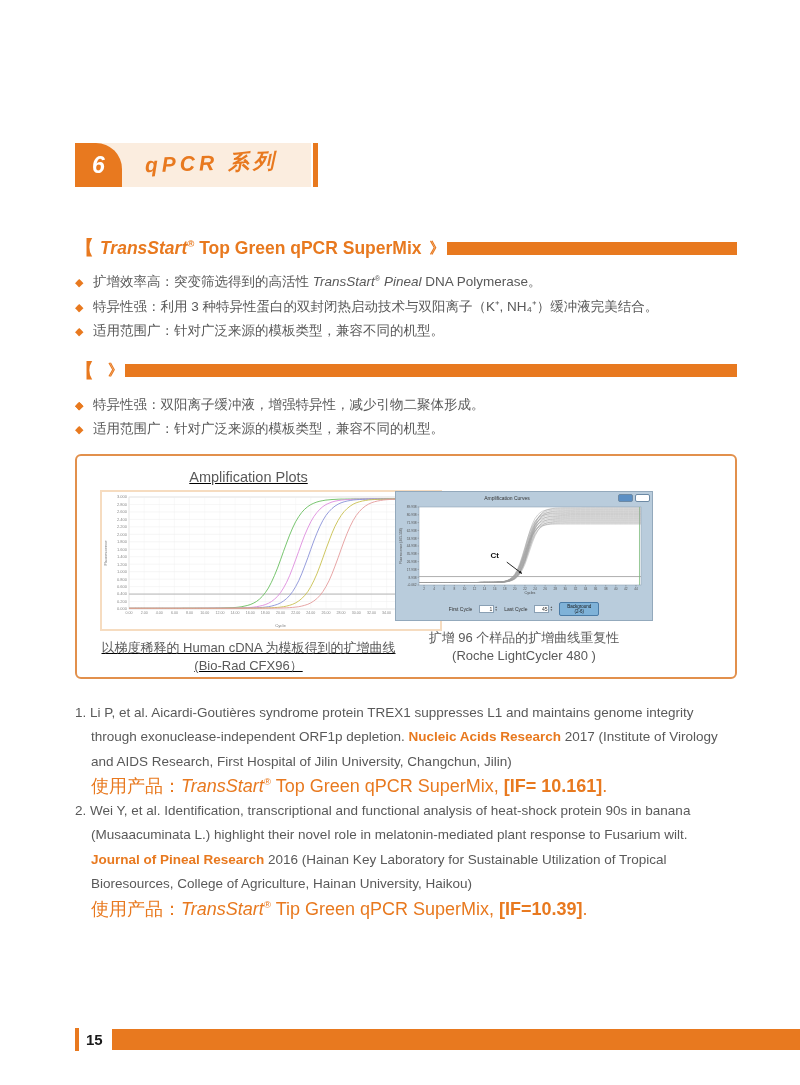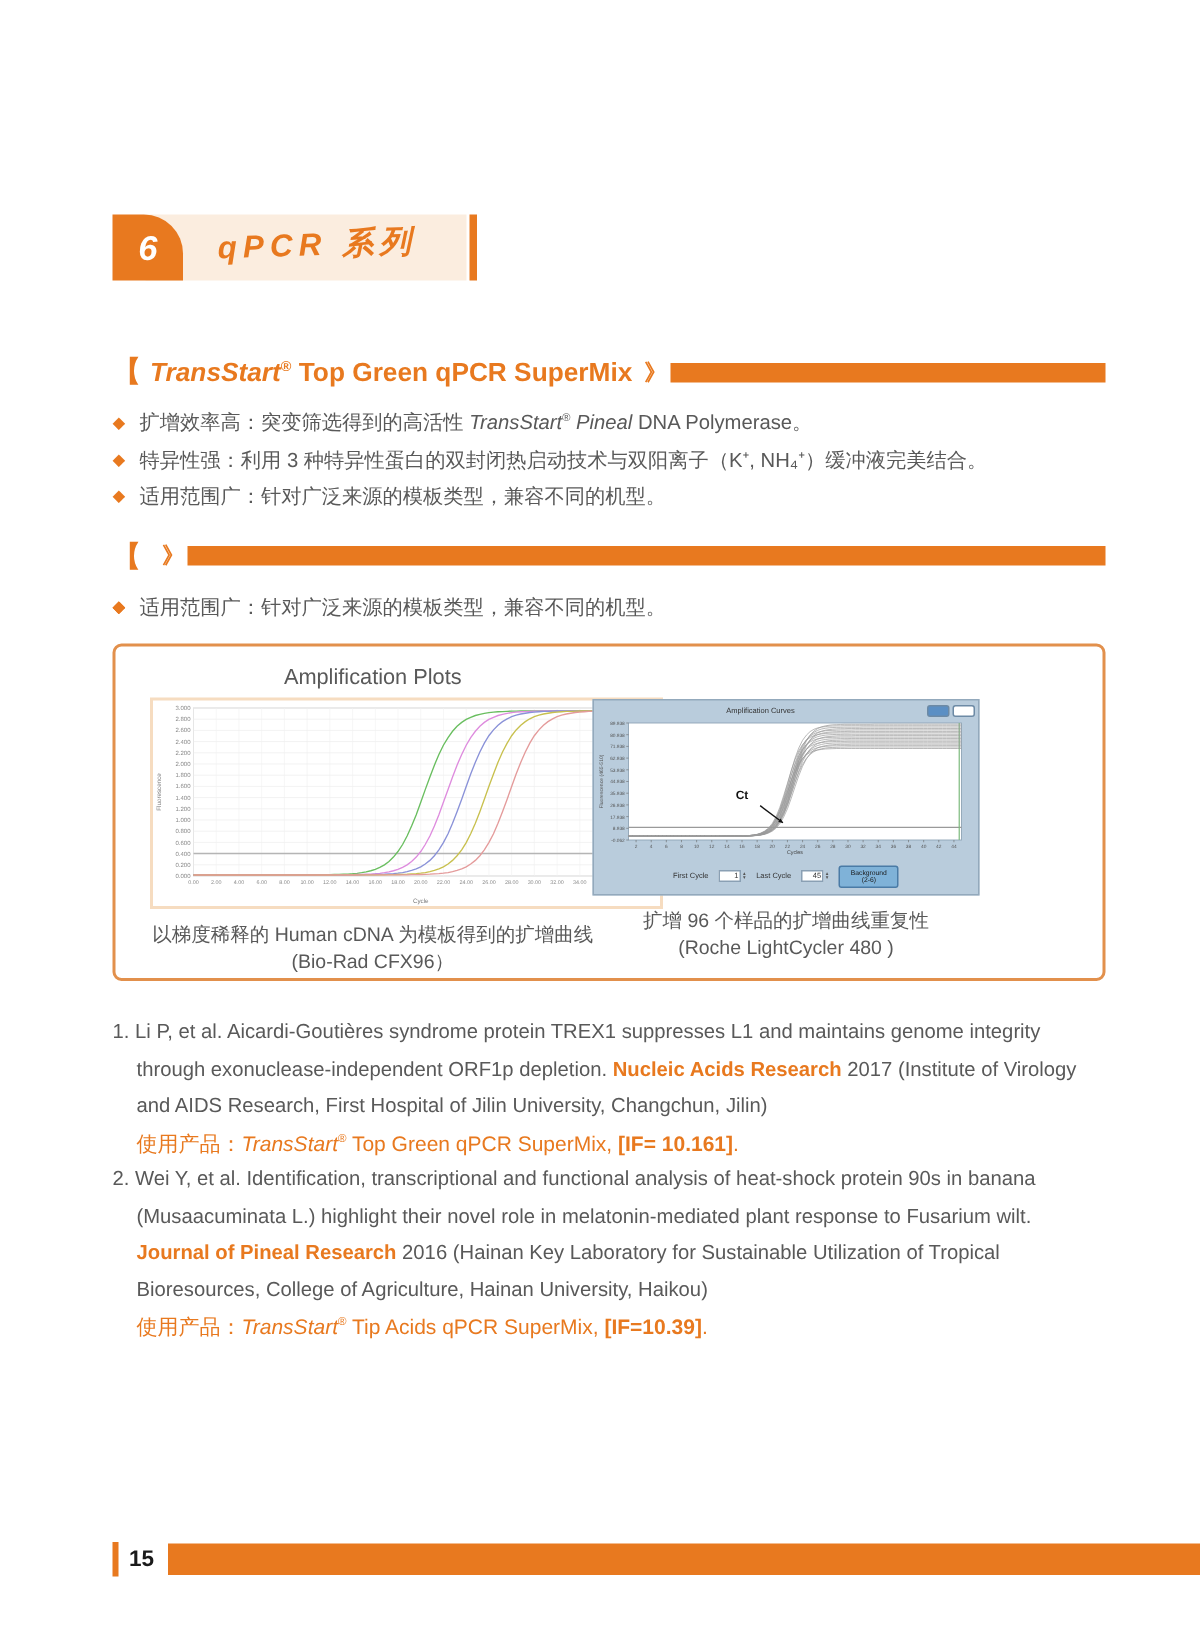--- a/index.html
+++ b/index.html
@@ -32,21 +32,21 @@
   .seg-i{font-style:italic;}
   .seg-o{color:#E8791F;}
   .seg-oi{color:#E8791F;font-style:italic;}
   .seg-ob{color:#E8791F;font-weight:bold;}
   sup{font-size:55%;line-height:0;}
   sup.seg-osup{color:#E8791F;}
 
   
   .figure-box{margin-top:12px;height:225px;border:2px solid #E2904C;border-radius:6px;
               box-sizing:border-box;display:flex;padding:12px 0 0 23px;gap:24px;background:#fff;}
-  .fig-left{width:297px;}
+  .fig-left{width:297px;text-decoration:underline;}
   .fig-title{color:#595959;font-size:14.5px;text-align:center;margin:1px 0 5px;}
   .chart-frame{border:2px solid #F6DCC0;box-sizing:border-box;width:342px;background:#fff;}
   .chart-frame svg{display:block;width:338px;height:137px;}
   .fig-caption{color:#595959;font-size:13px;text-align:center;line-height:18px;margin-top:8px;}
 
   .fig-right{width:206px;display:flex;flex-direction:column;align-items:center;}
   .lc-window{margin-top:23px;width:258px;box-sizing:border-box;background:#B9CCDC;
              border:1px solid #93A9BC;padding:1px 2px 2px;}
   .lc-titlebar{display:flex;align-items:center;height:11px;position:relative;}
   .lc-title{flex:1;text-align:center;font-size:5px;color:#333;}
@@ -59,21 +59,21 @@
   .lc-spin .val{background:#fff;border:1px solid #8aa0b4;min-width:11px;padding:0 1px;
                 font-size:5px;text-align:right;height:6px;line-height:6px;}
   .lc-arrows{display:inline-flex;flex-direction:column;font-size:3.5px;line-height:3px;color:#555;margin-left:1px;}
   .lc-bgbtn{background:#7FB2D8;border:1px solid #4a7ba6;border-radius:2px;color:#1a1a1a;
             font-size:4.5px;line-height:1.2;text-align:center;padding:1px 7px;}
 
   
   .pubs{margin-top:22px;}
   .pubs-title{color:#E8791F;font-size:15.5px;font-weight:bold;margin:0 0 10px;}
   .ref{margin:0;padding-left:16px;text-indent:-16px;color:#595959;font-size:13.5px;line-height:24.5px;}
-  .ref-product{margin:0;padding-left:16px;color:#595959;font-size:14px;line-height:24.5px;}
+  .ref-product{margin:0;padding-left:16px;color:#595959;font-size:18px;line-height:24.5px;}
 
   
   .footer{position:absolute;left:75px;right:0;bottom:34px;height:23px;display:flex;align-items:center;}
   .foot-tick{width:4px;height:23px;background:#E8791F;}
   .pagenum{color:#1a1a1a;font-weight:bold;font-size:15px;margin:0 9px 0 7px;}
   .footbar{flex:1;height:21px;background:#E8791F;}
 </style>
 </head>
 <body>
 
@@ -114,20 +114,21 @@
       <span class="bracket">【</span>
       <span class="chevron">》</span>
       <span class="hbar"></span>
     </div>
     <ul class="bullets">
       <li>
         <span class="diamond">◆</span>
       </li>
       <li>
         <span class="diamond">◆</span>
+        <span><span>特异性强：双阳离子缓冲液，增强特异性，减少引物二聚体形成。</span></span>
       </li>
       <li>
         <span class="diamond">◆</span>
         <span><span>适用范围广：针对广泛来源的模板类型，兼容不同的机型。</span></span>
       </li>
     </ul>
   </section>
 
   <div class="figure-box">
     <div class="fig-left">
@@ -353,21 +354,21 @@
         <div>扩增 96 个样品的扩增曲线重复性</div>
         <div>(Roche LightCycler 480 )</div>
       </div>
     </div>
   </div>
 
   <section class="pubs">
     <p class="ref"><span>1. Li P, et al. Aicardi-Goutières syndrome protein TREX1 suppresses L1 and maintains genome integrity through exonuclease-independent ORF1p depletion. </span><span class="seg-ob">Nucleic Acids Research</span><span> 2017 (Institute of Virology and AIDS Research, First Hospital of Jilin University, Changchun, Jilin)</span></p>
     <p class="ref-product"><span class="seg-o">使用产品：</span><span class="seg-oi">TransStart</span><sup class="seg-osup">®</sup><span class="seg-o"> Top Green qPCR SuperMix, </span><span class="seg-ob">[IF= 10.161]</span><span class="seg-o">.</span></p>
     <p class="ref"><span>2. Wei Y, et al. Identification, transcriptional and functional analysis of heat-shock protein 90s in banana (Musaacuminata L.) highlight their novel role in melatonin-mediated plant response to Fusarium wilt. </span><span class="seg-ob">Journal of Pineal Research</span><span> 2016 (Hainan Key Laboratory for Sustainable Utilization of Tropical Bioresources, College of Agriculture, Hainan University, Haikou)</span></p>
-    <p class="ref-product"><span class="seg-o">使用产品：</span><span class="seg-oi">TransStart</span><sup class="seg-osup">®</sup><span class="seg-o"> Tip Acids qPCR SuperMix, </span><span class="seg-ob">[IF=10.39]</span><span class="seg-o">.</span></p>
+    <p class="ref-product"><span class="seg-o">使用产品：</span><span class="seg-oi">TransStart</span><sup class="seg-osup">®</sup><span class="seg-o"> Tip Green qPCR SuperMix, </span><span class="seg-ob">[IF=10.39]</span><span class="seg-o">.</span></p>
   </section>
 </div>
 
 <div class="footer">
   <span class="foot-tick"></span>
   <span class="pagenum">15</span>
   <div class="footbar"></div>
 </div>
 
 </body></html>

